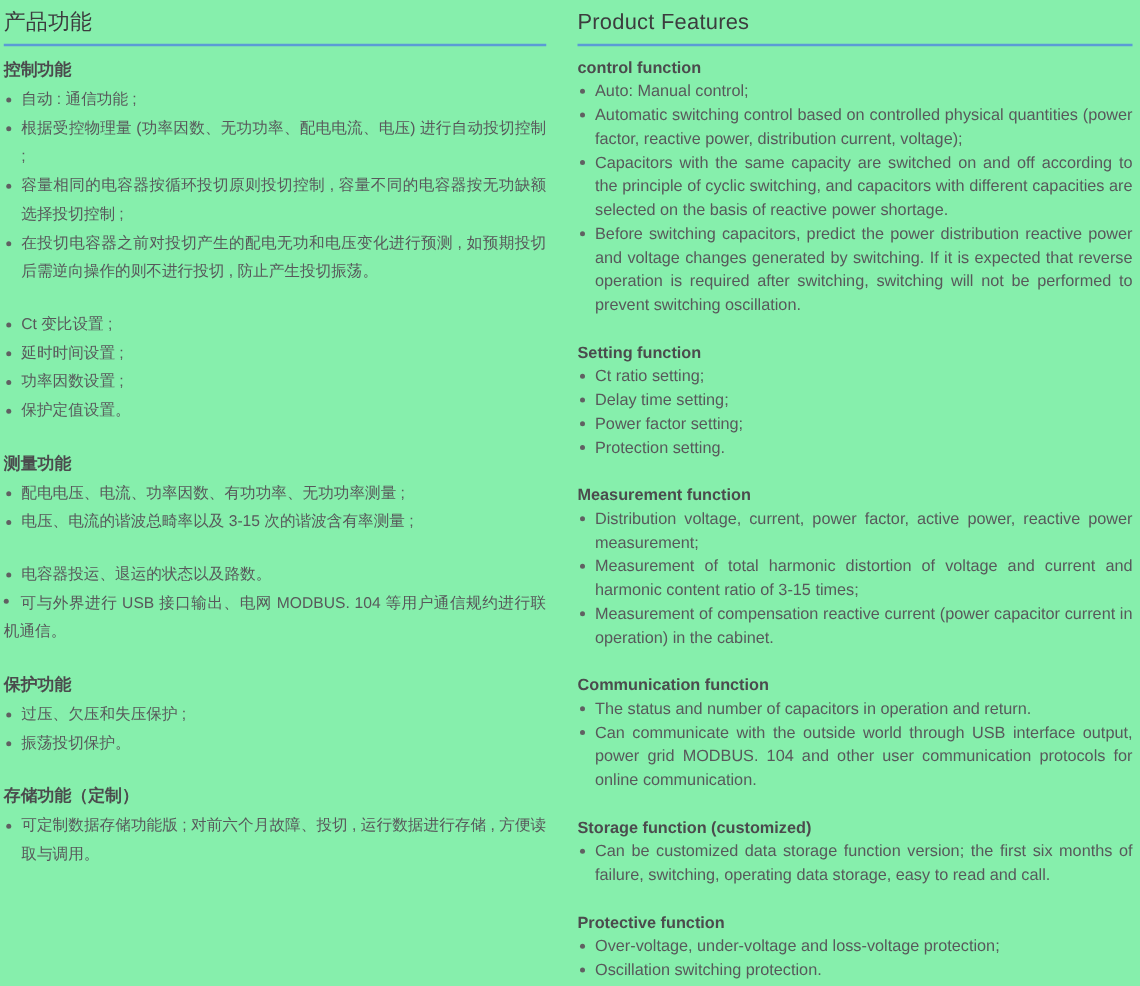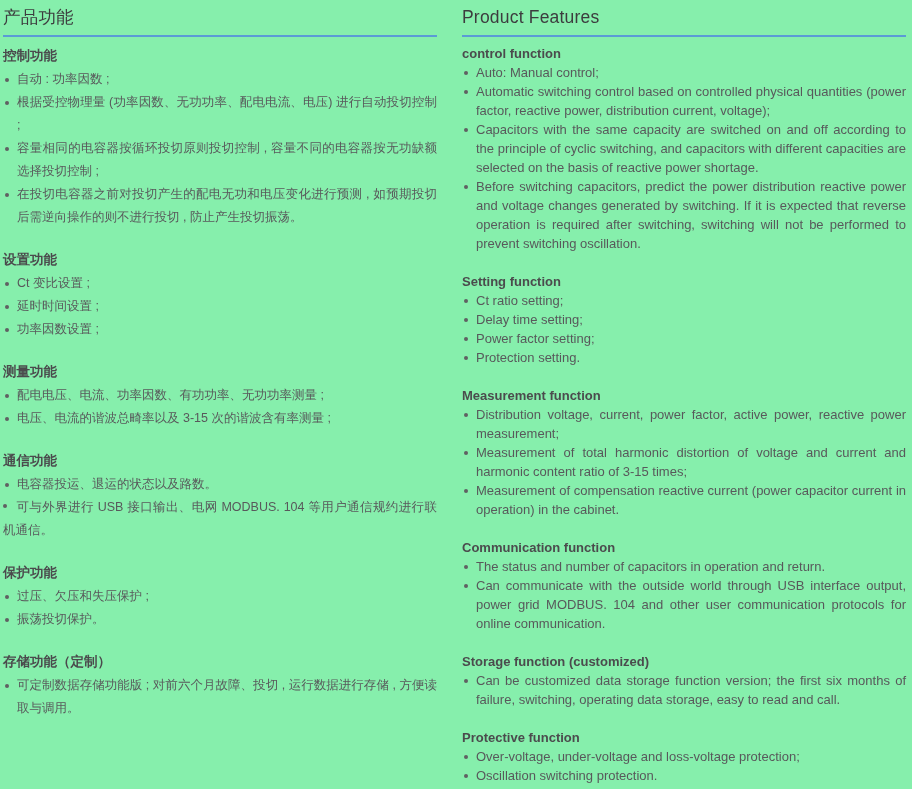--- a/index.html
+++ b/index.html
@@ -44,43 +44,42 @@
 
 <div class="page">
 
   <div class="col col-left">
     <h1 class="col-title">产品功能</h1>
     <div class="rule"></div>
     <div class="sections">
         <section class="section">
           <h2 class="heading">控制功能</h2>
           <div class="items">
-            <div class="item"><span class="bullet"></span><span class="item-text">自动 : 功率因数 ;</span></div>
+            <div class="item"><span class="bullet"></span><span class="item-text">自动 : 通信功能 ;</span></div>
             <div class="item"><span class="bullet"></span><span class="item-text">根据受控物理量 (功率因数、无功功率、配电电流、电压) 进行自动投切控制 ;</span></div>
             <div class="item"><span class="bullet"></span><span class="item-text">容量相同的电容器按循环投切原则投切控制 , 容量不同的电容器按无功缺额选择投切控制 ;</span></div>
             <div class="item"><span class="bullet"></span><span class="item-text">在投切电容器之前对投切产生的配电无功和电压变化进行预测 , 如预期投切后需逆向操作的则不进行投切 , 防止产生投切振荡。</span></div>
           </div>
         </section>
         <section class="section">
-          <h2 class="heading">设置功能</h2>
           <div class="items">
             <div class="item"><span class="bullet"></span><span class="item-text">Ct 变比设置 ;</span></div>
             <div class="item"><span class="bullet"></span><span class="item-text">延时时间设置 ;</span></div>
             <div class="item"><span class="bullet"></span><span class="item-text">功率因数设置 ;</span></div>
+            <div class="item"><span class="bullet"></span><span class="item-text">保护定值设置。</span></div>
           </div>
         </section>
         <section class="section">
           <h2 class="heading">测量功能</h2>
           <div class="items">
             <div class="item"><span class="bullet"></span><span class="item-text">配电电压、电流、功率因数、有功功率、无功功率测量 ;</span></div>
             <div class="item"><span class="bullet"></span><span class="item-text">电压、电流的谐波总畸率以及 3-15 次的谐波含有率测量 ;</span></div>
           </div>
         </section>
         <section class="section">
-          <h2 class="heading">通信功能</h2>
           <div class="items">
             <div class="item"><span class="bullet"></span><span class="item-text">电容器投运、退运的状态以及路数。</span></div>
             <div class="item nohang"><span class="bullet"></span><span class="item-text">可与外界进行 USB 接口输出、电网 MODBUS. 104 等用户通信规约进行联机通信。</span></div>
           </div>
         </section>
         <section class="section">
           <h2 class="heading">保护功能</h2>
           <div class="items">
             <div class="item"><span class="bullet"></span><span class="item-text">过压、欠压和失压保护 ;</span></div>
             <div class="item"><span class="bullet"></span><span class="item-text">振荡投切保护。</span></div>

